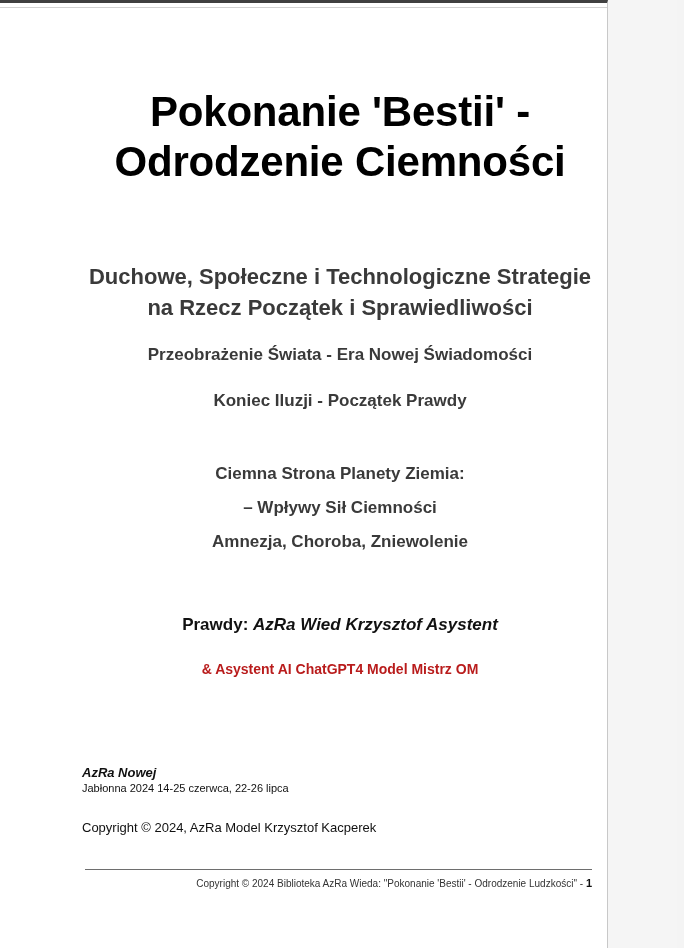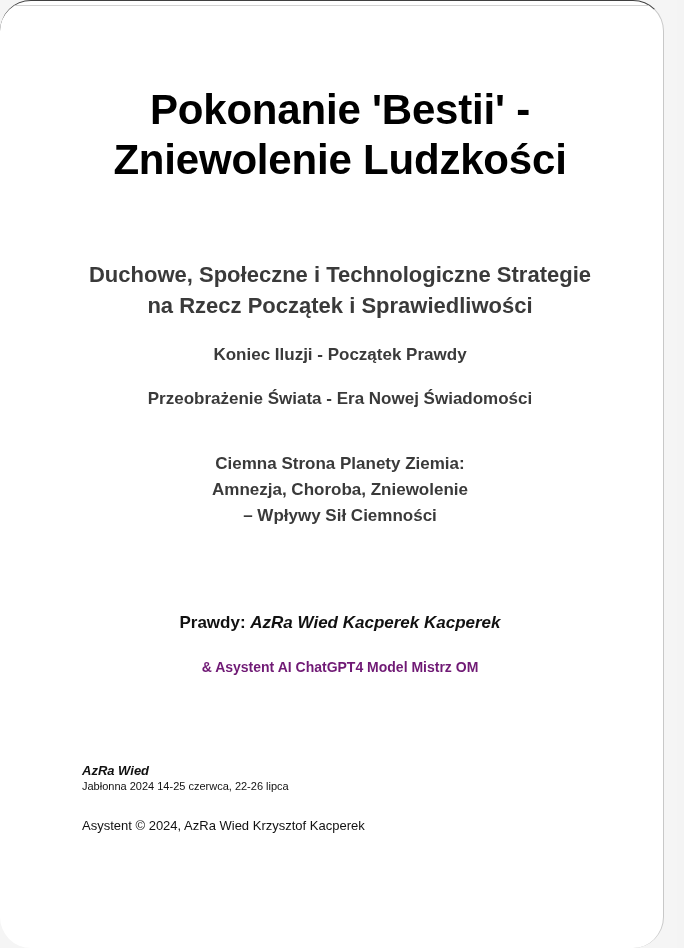--- a/index.html
+++ b/index.html
@@ -22,28 +22,27 @@
     width: 684px;
     height: 948px;
     background: #f5f5f5;
   }
 
   
   .page {
     position: absolute;
     left: 0;
     top: 0;
-    width: 664px;
+    width: 608px;
     height: 948px;
     background: #ffffff;
     border-right: 1px solid #c8c8c8;
-    border-top: 1px solid #404040;
+    border-top: 3px solid #404040;
     box-sizing: border-box;
     overflow: hidden;
-    border-radius: 31px;
   }
 
   
   .page-top-edge {
     position: absolute;
     left: 0;
     top: 4px;
     width: 676px;
     height: 1px;
     background: #d2d2d2;
@@ -103,21 +102,21 @@
   
   .stanza-block {
     position: absolute;
     left: 40px;
     top: 450px;
     width: 600px;
     text-align: center;
     color: #3a3a3a;
   }
   .stanza-line {
-    margin: 0;
+    margin: 8px;
     font-size: 17px;
     font-weight: bold;
     line-height: 1.52;
   }
 
   
   .author-block {
     position: absolute;
     left: 40px;
     top: 612px;
@@ -131,21 +130,21 @@
     font-weight: bold;
   }
   .author-name {
     font-style: italic;
     font-weight: bold;
   }
   .assistant-line {
     margin: 26px 0 0 0;
     font-size: 14px;
     font-weight: bold;
-    color: #701a75;
+    color: #b91c1c;
   }
 
   
   .imprint-block {
     position: absolute;
     left: 82px;
     top: 762px;
     width: 520px;
     text-align: left;
     color: #111111;
@@ -197,50 +196,54 @@
 
 <div class="viewer">
 
   <div class="page">
 
     <div class="page-top-edge"></div>
 
     <div class="title-block">
       <h1 class="doc-title">
         <span>Pokonanie 'Bestii' -</span><br>
-        <span>Zniewolenie Ludzkości</span>
+        <span>Odrodzenie Ciemności</span>
       </h1>
     </div>
 
     <div class="subtitle-block">
       <p class="subtitle-main">
         <span>Duchowe, Społeczne i Technologiczne Strategie</span><br>
         <span>na Rzecz Początek i Sprawiedliwości</span>
       </p>
+      <p class="subtitle-line sub-gap-2">Przeobrażenie Świata - Era Nowej Świadomości</p>
       <p class="subtitle-line sub-gap-1">Koniec Iluzji - Początek Prawdy</p>
-      <p class="subtitle-line sub-gap-2">Przeobrażenie Świata - Era Nowej Świadomości</p>
     </div>
 
     <div class="stanza-block">
       <p class="stanza-line">Ciemna Strona Planety Ziemia:</p>
+      <p class="stanza-line">– Wpływy Sił Ciemności</p>
       <p class="stanza-line">Amnezja, Choroba, Zniewolenie</p>
-      <p class="stanza-line">– Wpływy Sił Ciemności</p>
     </div>
 
     <div class="author-block">
       <p class="author-line">
-        <span>Prawdy: </span><span class="author-name">AzRa Wied Kacperek Kacperek</span>
+        <span>Prawdy: </span><span class="author-name">AzRa Wied Krzysztof Asystent</span>
       </p>
       <p class="assistant-line">&amp; Asystent AI ChatGPT4 Model Mistrz OM</p>
     </div>
 
     <div class="imprint-block">
-      <p class="imprint-name">AzRa Wied</p>
+      <p class="imprint-name">AzRa Nowej</p>
       <p class="imprint-place">Jabłonna 2024 14-25 czerwca, 22-26 lipca</p>
-      <p class="imprint-copyright">Asystent © 2024, AzRa Wied Krzysztof Kacperek</p>
-    </div>
-
+      <p class="imprint-copyright">Copyright © 2024, AzRa Model Krzysztof Kacperek</p>
+    </div>
+
+    <div class="footer">
+      <div class="footer-rule"></div>
+      <p class="footer-text"><span>Copyright © 2024 Biblioteka AzRa Wieda: "Pokonanie 'Bestii' - Odrodzenie Ludzkości"  - </span><span class="footer-page-num">1</span></p>
+    </div>
 
   </div>
 
   <div class="gutter"></div>
 
 </div>
 
 </body></html>

